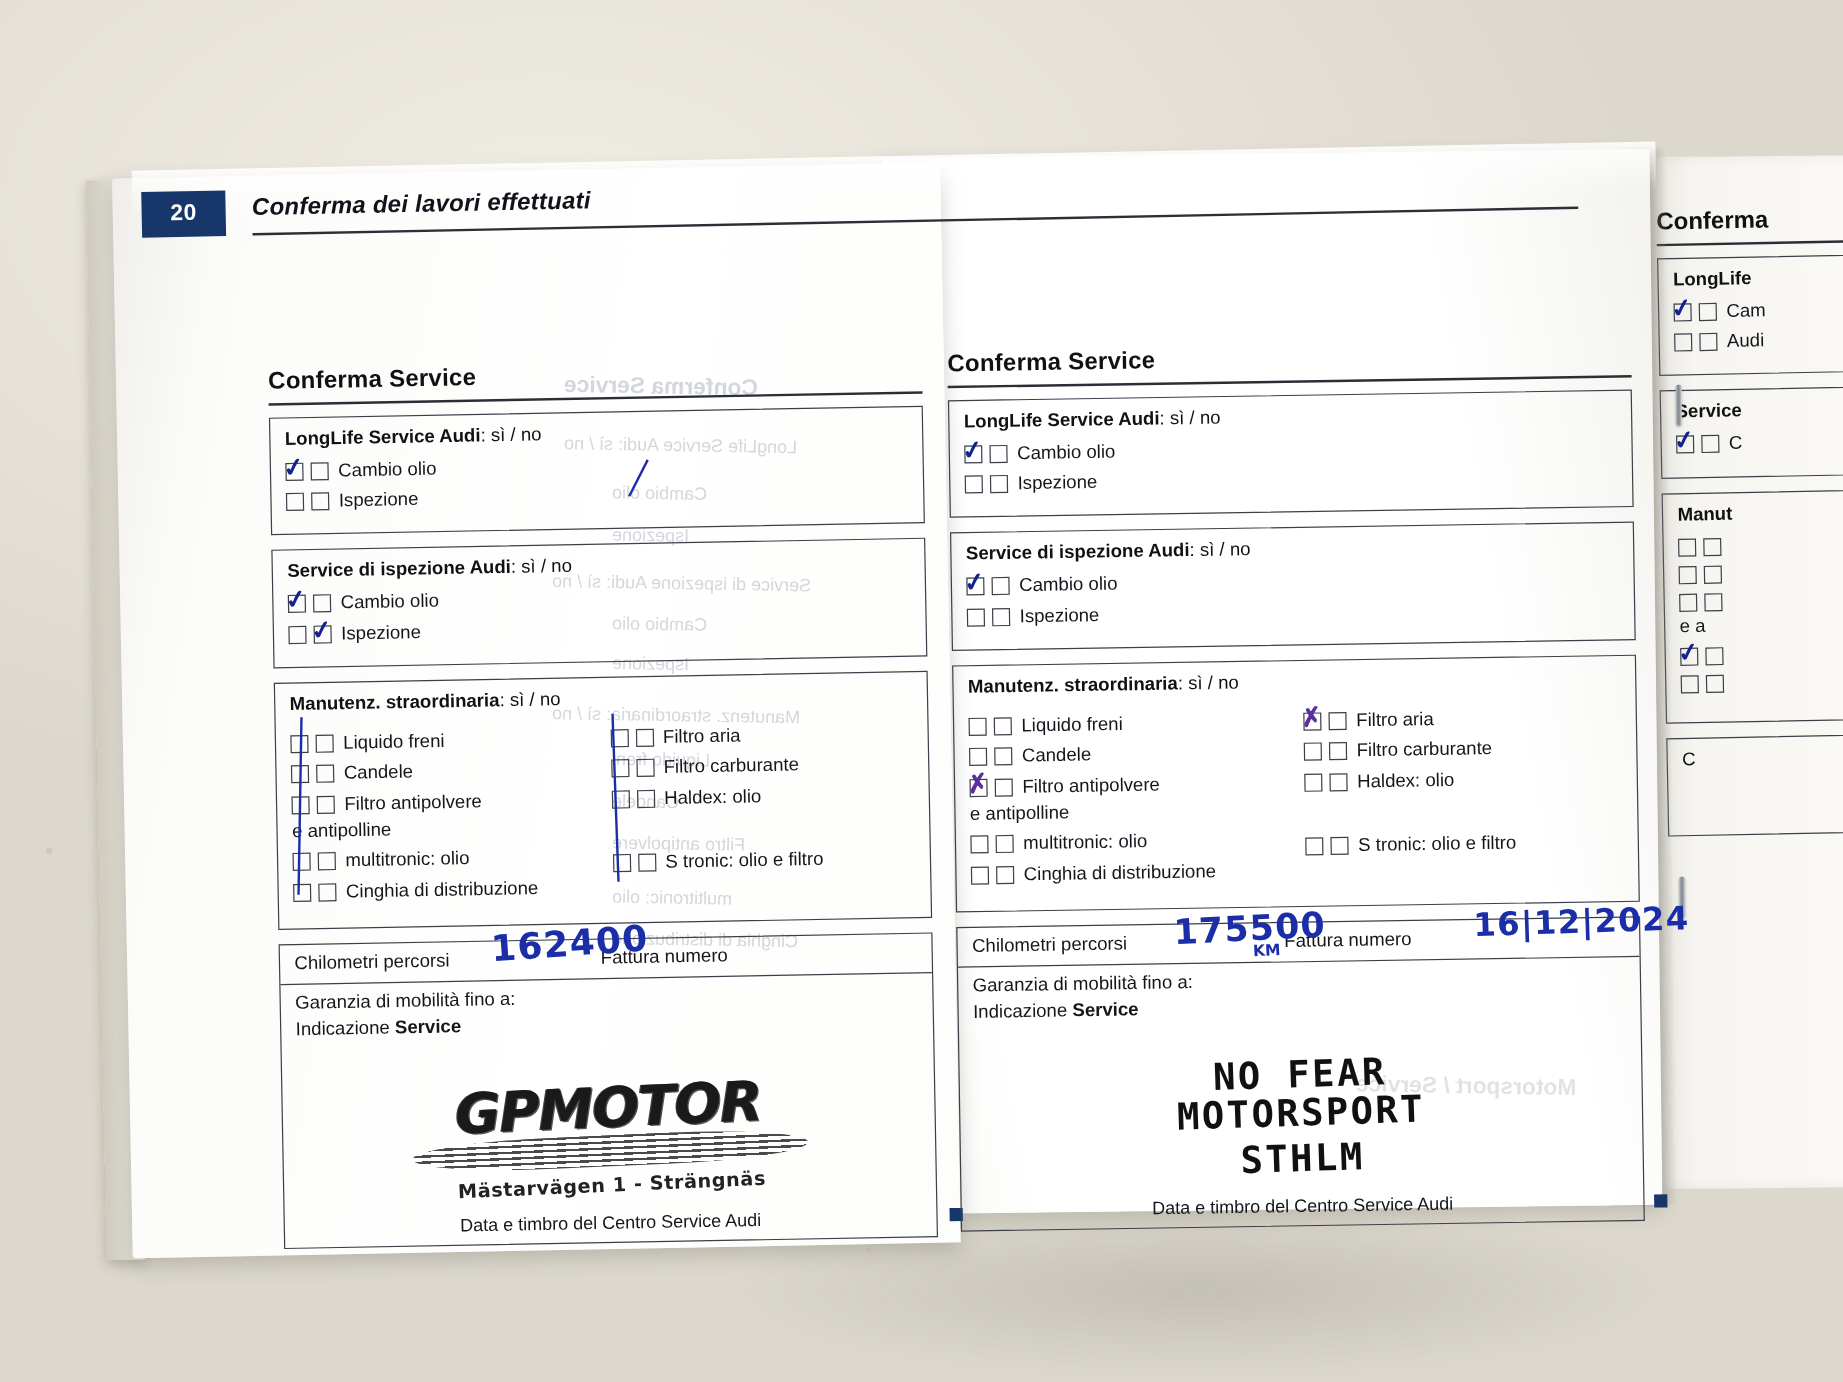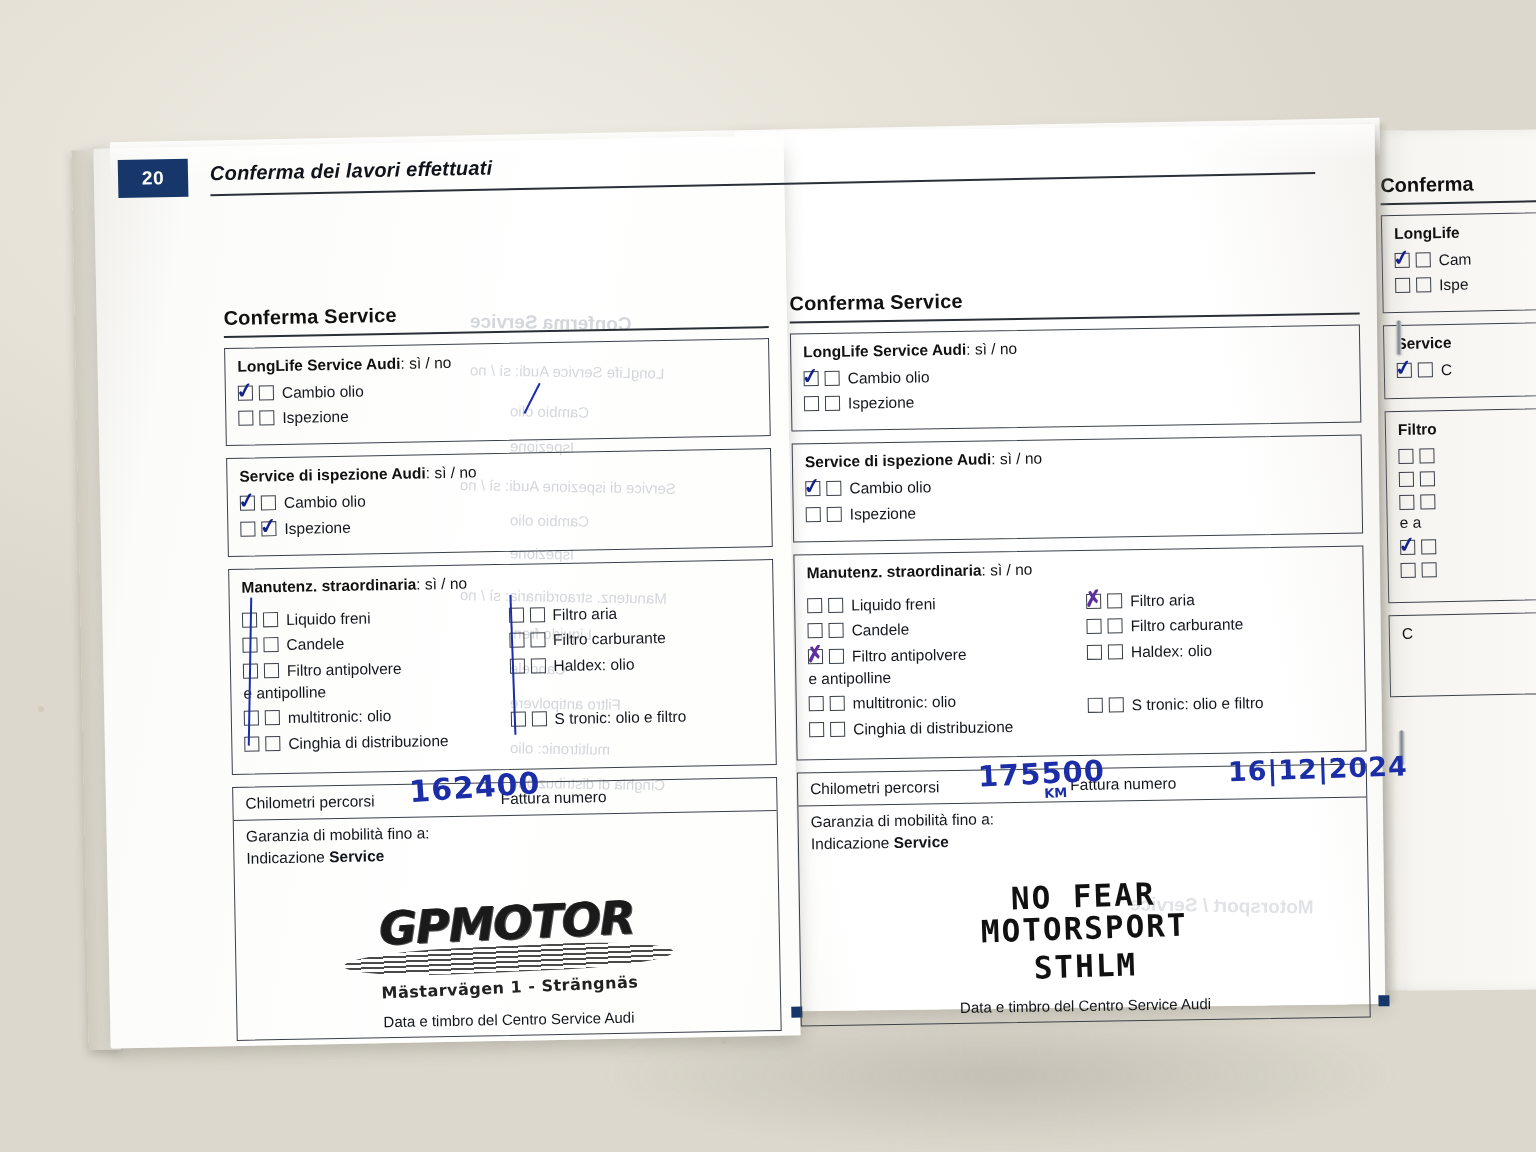--- a/index.html
+++ b/index.html
@@ -198,35 +198,35 @@
         <div class="row">
           <span class="cb">
               <span class="tick ink">✓</span>
             </span>
           <span class="cb"></span>
           <span class="lbl">Cam</span>
         </div>
         <div class="row">
           <span class="cb"></span>
           <span class="cb"></span>
-          <span class="lbl">Ispe</span>
+          <span class="lbl">Audi</span>
         </div>
       </div>
       <div class="box">
         <div class="box-head"><b>Service</b></div>
         <div class="row">
           <span class="cb">
               <span class="tick ink">✓</span>
             </span>
           <span class="cb"></span>
           <span class="lbl">C</span>
         </div>
       </div>
       <div class="box" style="height:170px;">
-        <div class="box-head"><b>Filtro</b></div>
+        <div class="box-head"><b>Manut</b></div>
         <div class="row">
             <span class="cb"></span>
             <span class="cb"></span>
           </div>
         <div class="row">
             <span class="cb"></span>
             <span class="cb"></span>
           </div>
         <div class="row">
             <span class="cb"></span>

